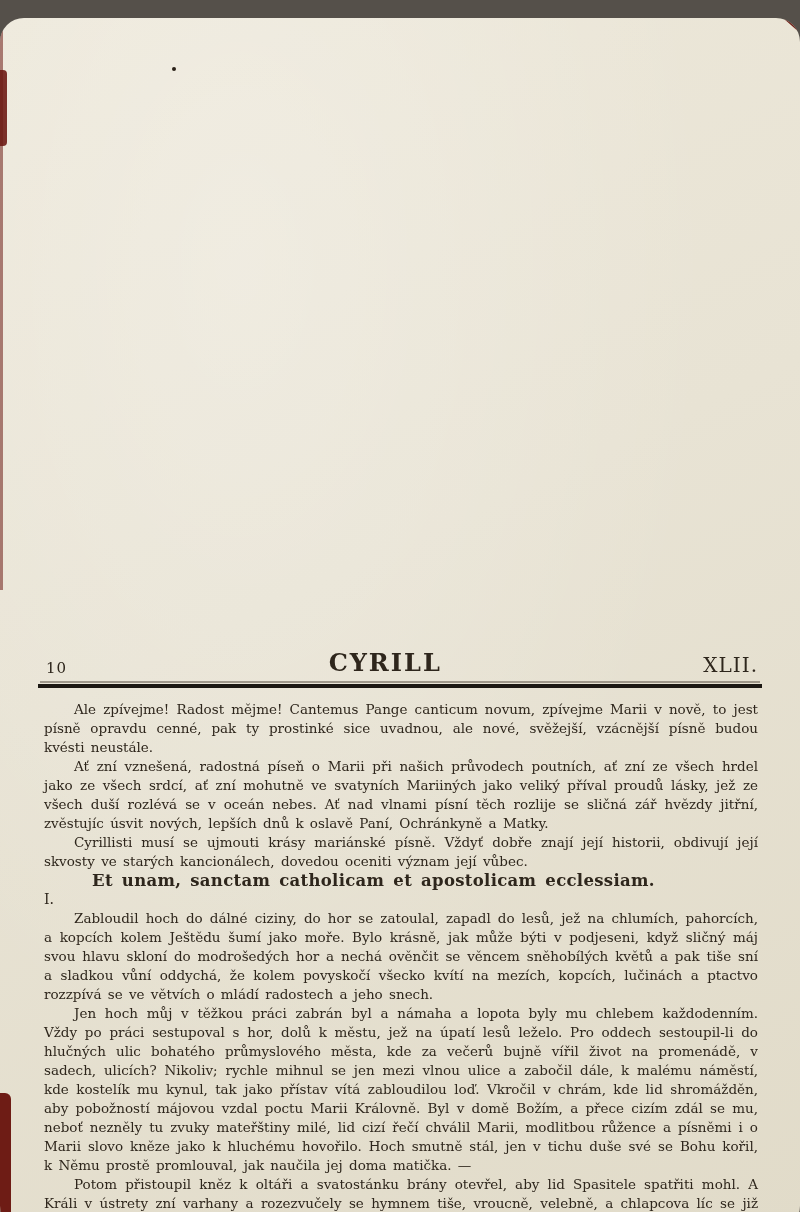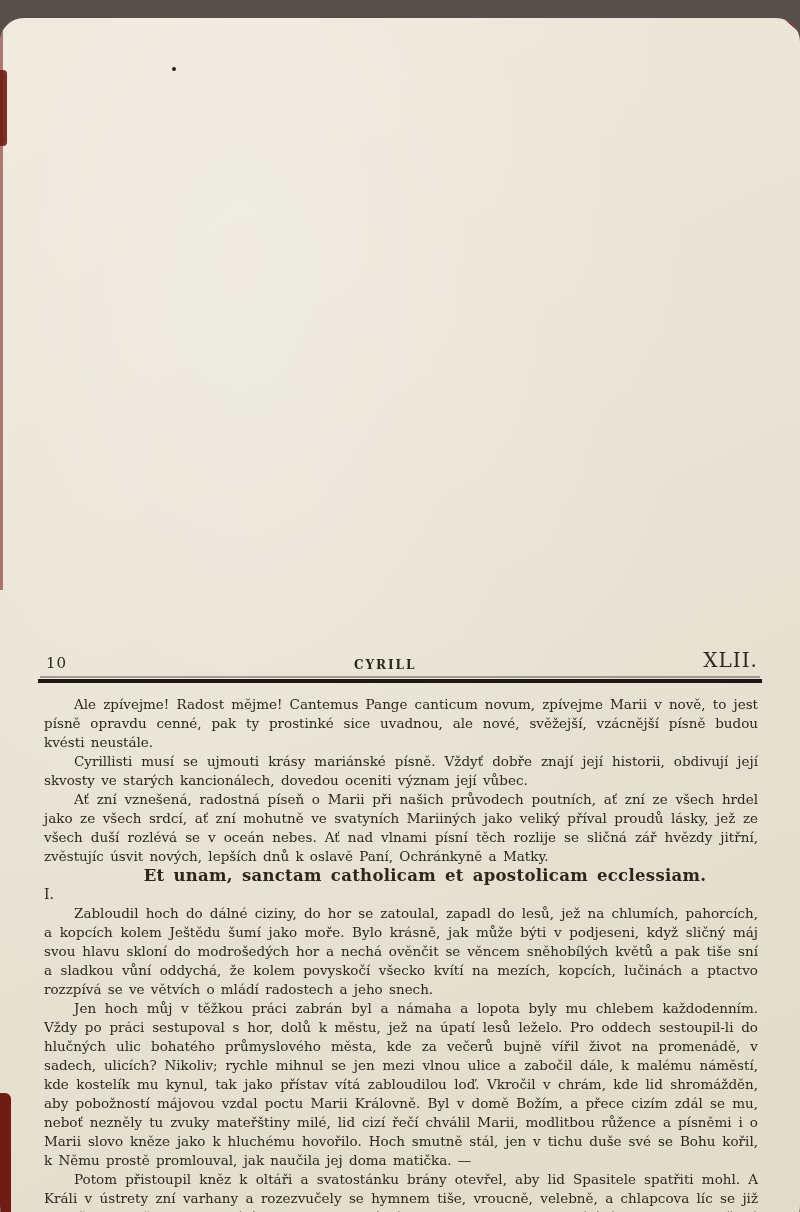--- a/index.html
+++ b/index.html
@@ -24,31 +24,31 @@
   .edge-right-strip{ right:0; top:640px; width:3px; height:572px; background:rgba(110,28,21,.55); }
   .corner-tr { position:absolute; right:0; top:0; width:0; height:0;
                border-left:17px solid transparent; border-top:15px solid #6e1c15; }
   .speck { position:absolute; left:172px; top:49px; width:4px; height:4px;
            background:#2a2117; border-radius:50%; }
 
   
   .header { display:flex; justify-content:space-between; align-items:flex-end;
             padding:58px 42px 4px 46px; }
   .pagenum { font-size:15px; letter-spacing:1px; }
-  .journal { font-size:12px; font-weight:bold; letter-spacing:2px; }
+  .journal { font-size:24px; font-weight:bold; letter-spacing:2px; }
   .volume  { font-size:20px; letter-spacing:1px; }
   .rule-thin  { margin:0 40px; height:2px; background:rgba(70,60,48,.45); }
   .rule-thick { margin:1px 38px 0 38px; height:4px; background:#1c1813; }
 
   
   .article { padding:12px 42px 0 44px; font-size:13.5px; line-height:19px;
              text-align:justify; word-spacing:2px; }
   .article p { margin:0; text-indent:30px; }
   .article-heading { font-weight:bold; font-size:16.5px; margin:17px 0 2px 0;
-                     padding-left:48px; text-indent:0 !important; text-align:center;
+                     padding-left:48px; text-indent:0 !important; text-align:left;
                      word-spacing:3px; letter-spacing:.3px; }
   .numeral { margin:9px 0 7px 0; text-indent:0 !important; font-size:14px; }
 </style>
 </head>
 <body>
 
 <div class="page">
 
   <div class="edge edge-left-top"></div>
   <div class="edge edge-left-bottom"></div>
@@ -59,22 +59,22 @@
   <div class="header">
     <span class="pagenum">10</span>
     <span class="journal">CYRILL</span>
     <span class="volume">XLII.</span>
   </div>
   <div class="rule-thin"></div>
   <div class="rule-thick"></div>
 
   <div class="article">
     <p>Ale zpívejme! Radost mějme! Cantemus Pange canticum novum, zpívejme Marii v nově, to jest písně opravdu cenné, pak ty prostinké sice uvadnou, ale nové, svěžejší, vzácnější písně budou kvésti neustále.</p>
+    <p>Ať zní vznešená, radostná píseň o Marii při našich průvodech poutních, ať zní ze všech hrdel jako ze všech srdcí, ať zní mohutně ve svatyních Mariiných jako veliký příval proudů lásky, jež ze všech duší rozlévá se v oceán nebes. Ať nad vlnami písní těch rozlije se sličná zář hvězdy jitřní, zvěstujíc úsvit nových, lepších dnů k oslavě Paní, Ochránkyně a Matky.</p>
     <p>Cyrillisti musí se ujmouti krásy mariánské písně. Vždyť dobře znají její historii, obdivují její skvosty ve starých kancionálech, dovedou oceniti význam její vůbec.</p>
-    <p>Ať zní vznešená, radostná píseň o Marii při našich průvodech poutních, ať zní ze všech hrdel jako ze všech srdcí, ať zní mohutně ve svatyních Mariiných jako veliký příval proudů lásky, jež ze všech duší rozlévá se v oceán nebes. Ať nad vlnami písní těch rozlije se sličná zář hvězdy jitřní, zvěstujíc úsvit nových, lepších dnů k oslavě Paní, Ochránkyně a Matky.</p>
 
     <p class="article-heading">Et unam, sanctam catholicam et apostolicam ecclessiam.</p>
     <p class="numeral">I.</p>
 
     <p>Zabloudil hoch do dálné ciziny, do hor se zatoulal, zapadl do lesů, jež na chlumích, pahorcích, a kopcích kolem Ještědu šumí jako moře. Bylo krásně, jak může býti v podjeseni, když sličný máj svou hlavu skloní do modrošedých hor a nechá ověnčit se věncem sněhobílých květů a pak tiše sní a sladkou vůní oddychá, že kolem povyskočí všecko kvítí na mezích, kopcích, lučinách a ptactvo rozzpívá se ve větvích o mládí radostech a jeho snech.</p>
     <p>Jen hoch můj v těžkou práci zabrán byl a námaha a lopota byly mu chlebem každodenním. Vždy po práci sestupoval s hor, dolů k městu, jež na úpatí lesů leželo. Pro oddech sestoupil-li do hlučných ulic bohatého průmyslového města, kde za večerů bujně vířil život na promenádě, v sadech, ulicích? Nikoliv; rychle mihnul se jen mezi vlnou ulice a zabočil dále, k malému náměstí, kde kostelík mu kynul, tak jako přístav vítá zabloudilou loď. Vkročil v chrám, kde lid shromážděn, aby pobožností májovou vzdal poctu Marii Královně. Byl v domě Božím, a přece cizím zdál se mu, neboť nezněly tu zvuky mateřštiny milé, lid cizí řečí chválil Marii, modlitbou růžence a písněmi i o Marii slovo kněze jako k hluchému hovořilo. Hoch smutně stál, jen v tichu duše své se Bohu kořil, k Němu prostě promlouval, jak naučila jej doma matička. —</p>
     <p>Potom přistoupil kněz k oltáři a svatostánku brány otevřel, aby lid Spasitele spatřiti mohl. A Králi v ústrety zní varhany a rozezvučely se hymnem tiše, vroucně, velebně, a chlapcova líc se již vyjasňuje, když ve sluch slétá jako polibek známé melodie hlas. Hoch otevírá ústa dlouho zamčená a nejprv nesměle, potom srdečněji pěje s cizím lidem píseň sbratření: »Pange lingua«.</p>
 
   </div>
 

